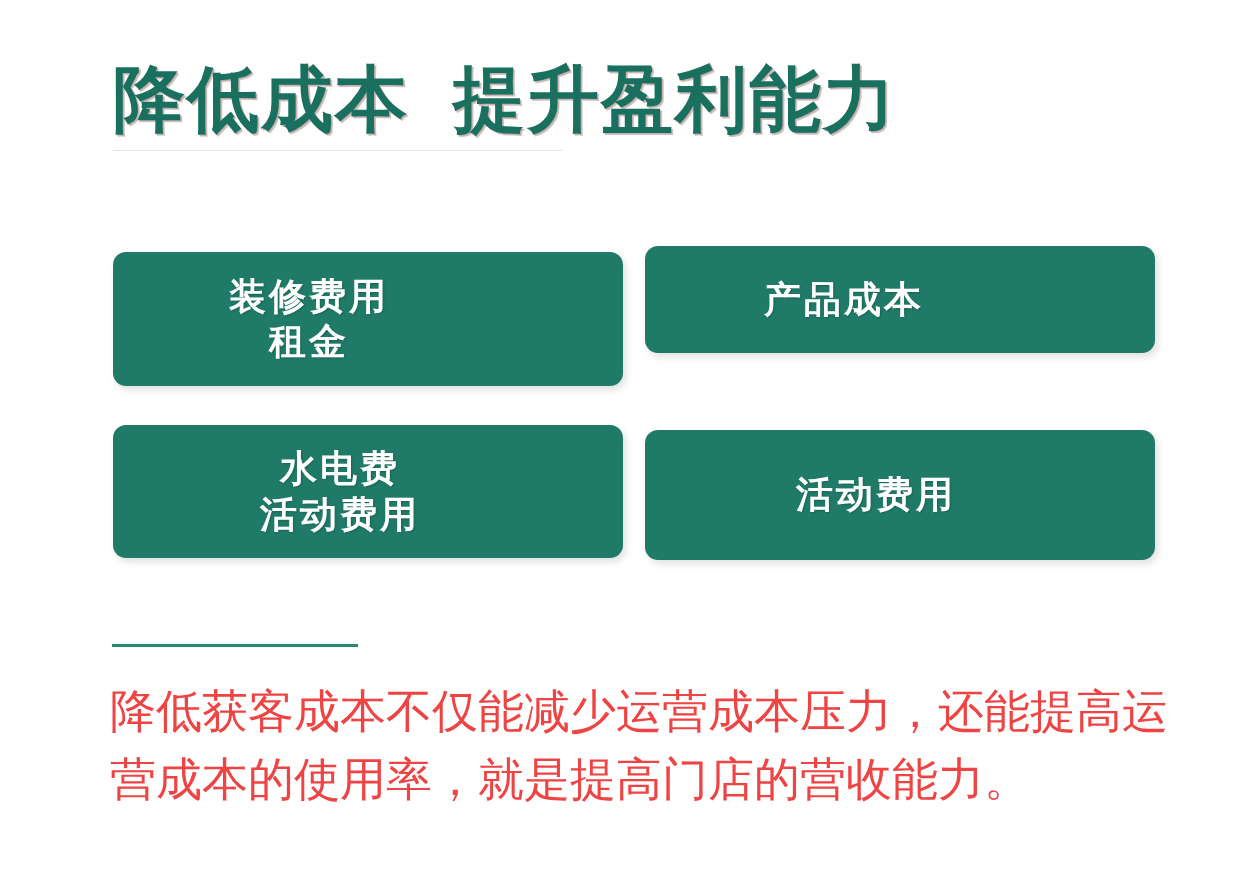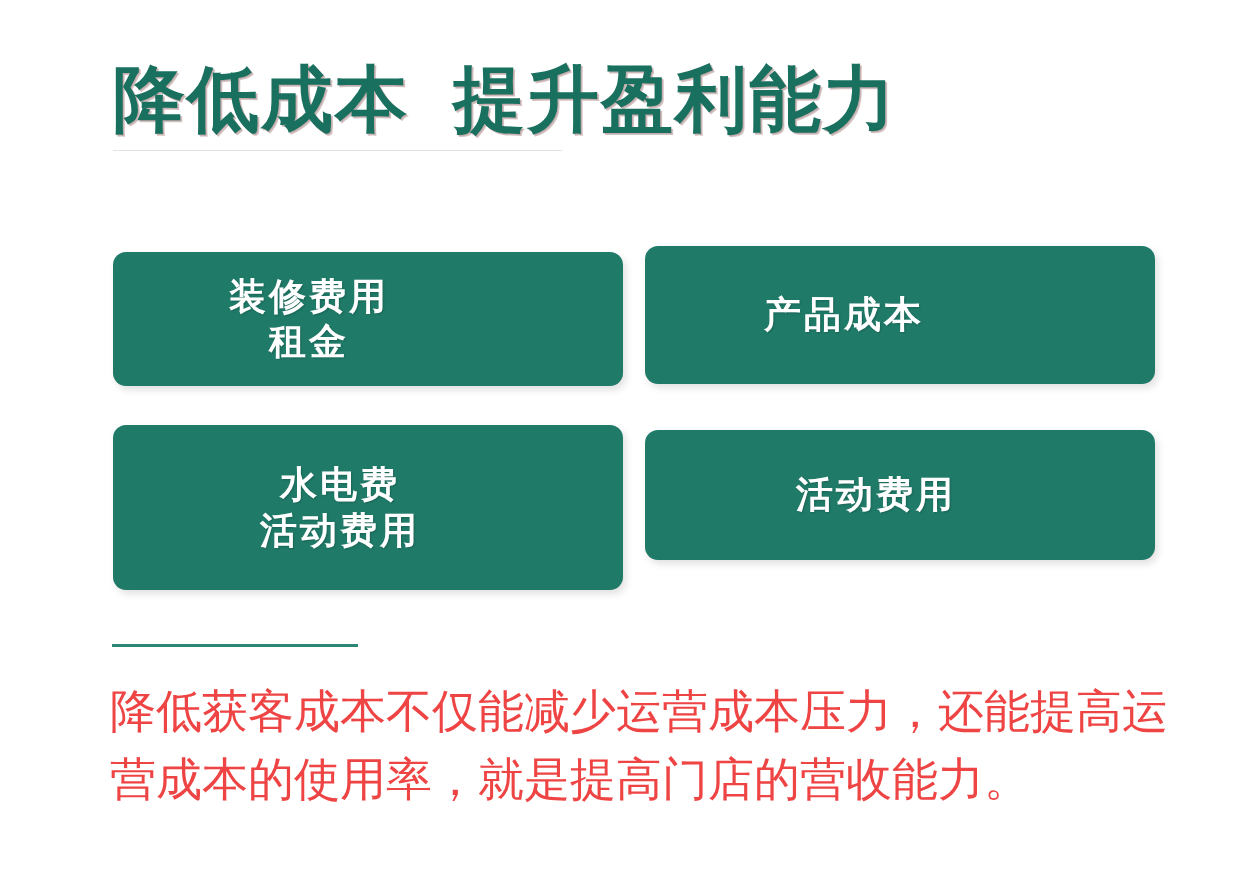--- a/index.html
+++ b/index.html
@@ -62,22 +62,22 @@
     background: #1F7A68;
     border-radius: 13px;
     box-shadow: 3px 4px 7px rgba(120,120,120,0.22);
     color: #ffffff;
     display: flex;
     flex-direction: column;
     justify-content: center;
     box-sizing: border-box;
   }
   .card-0 { left: 0px;   top: 6px;   width: 510px; height: 134px; padding-right: 118px; }
-  .card-1 { left: 532px; top: 0px;   width: 510px; height: 138px; padding-right: 112px; font-family: Liberation Serif, serif; }
-  .card-2 { left: 0px;   top: 179px; width: 510px; height: 165px; padding-right: 56px; }
+  .card-1 { left: 532px; top: 0px;   width: 510px; height: 107px; padding-right: 112px; font-family: Liberation Serif, serif; }
+  .card-2 { left: 0px;   top: 179px; width: 510px; height: 133px; padding-right: 56px; }
   .card-3 { left: 532px; top: 184px; width: 510px; height: 130px; padding-right: 48px; }
 
   .card-line {
     font-size: 37px;
     font-weight: bold;
     line-height: 1.22;
     letter-spacing: 3px;
     text-align: center;
     white-space: nowrap;
     text-shadow: 1px 1px 2px rgba(0,0,0,0.18);

